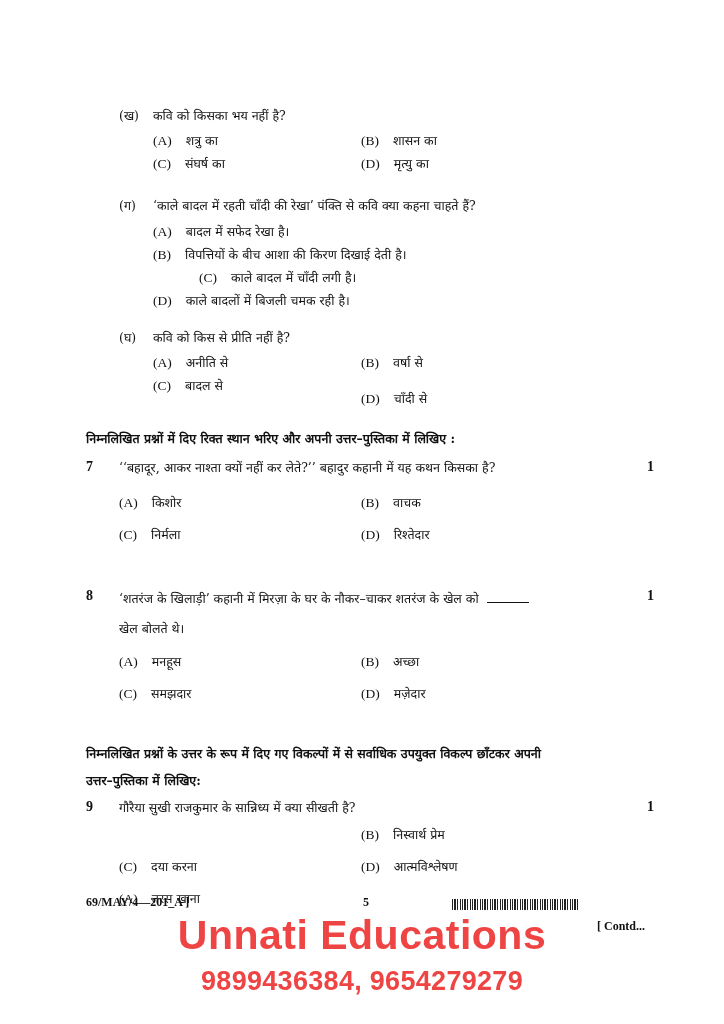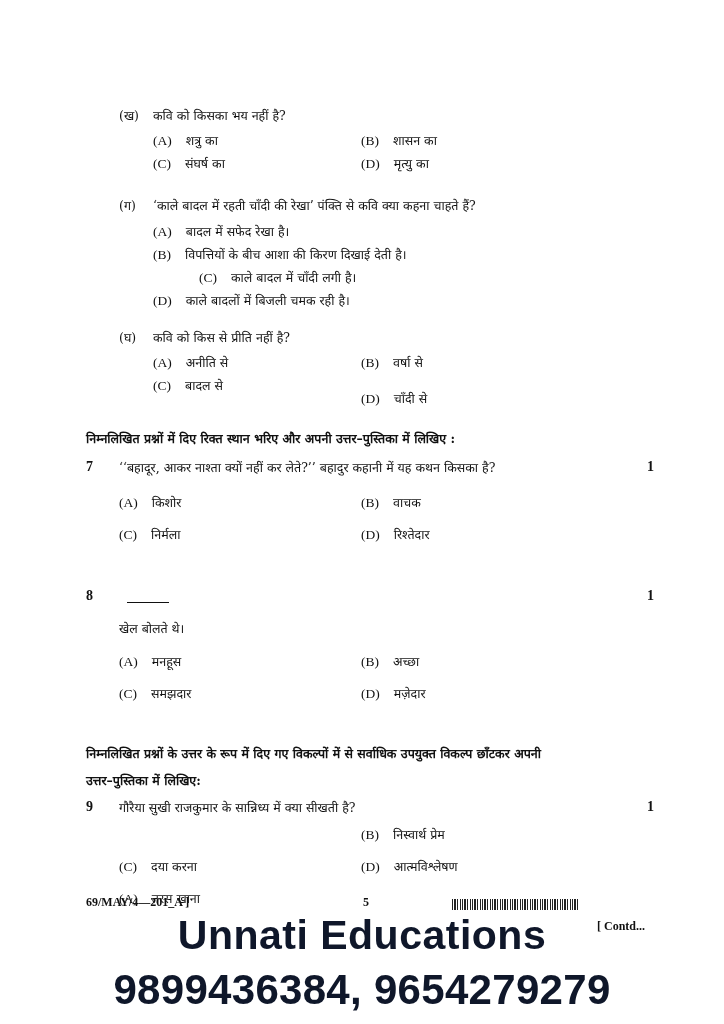--- a/index.html
+++ b/index.html
@@ -19,21 +19,21 @@
   .blank { display: inline-block; width: 42px; border-bottom: 1.2px solid #111; margin-left: 8px; height: 11px; }
   .footer { font-family: "Liberation Serif", serif; font-weight: bold; font-size: 12px; }
   .barcode {
     display: inline-block; height: 11px; width: 128px;
     background: repeating-linear-gradient(90deg,
       #222 0 1px, #fff 1px 2px, #222 2px 4px, #fff 4px 5px,
       #222 5px 6px, #fff 6px 8px, #222 8px 9px, #fff 9px 10px);
   }
   .watermark {
     font-family: "Liberation Sans", "DejaVu Sans", sans-serif;
-    font-weight: bold; color: #0f172a; text-align: center;
+    font-weight: bold; color: #ef4444; text-align: center;
     left: 0; width: 724px;
   }
 </style>
 </head>
 <body>
 
 <div>
   <span class="abs sub-label" style="left:119px; top:107px;">(ख)</span>
   <span class="abs txt" style="left:153px; top:107px;">कवि को किसका भय नहीं है?</span>
   <div class="abs" style="left:153px; top:130px;"><span class="opt-letter">(A)</span><span class="opt-text">शत्रु का</span></div>
@@ -68,21 +68,21 @@
   <span class="abs marks" style="left:647px; top:459px;">1</span>
   <div class="abs" style="left:119px; top:492px;"><span class="opt-letter">(A)</span><span class="opt-text">किशोर</span></div>
   <div class="abs" style="left:361px; top:492px;"><span class="opt-letter">(B)</span><span class="opt-text">वाचक</span></div>
   <div class="abs" style="left:119px; top:524px;"><span class="opt-letter">(C)</span><span class="opt-text">निर्मला</span></div>
   <div class="abs" style="left:361px; top:524px;"><span class="opt-letter">(D)</span><span class="opt-text">रिश्तेदार</span></div>
 </div>
 
 <div>
   <span class="abs qnum" style="left:86px; top:588px;">8</span>
   <div class="abs" style="left:119px; top:588px;">
-    <span class="blank"></span>
+    <span class="txt">‘शतरंज के खिलाड़ी’ कहानी में मिरज़ा के घर के नौकर–चाकर शतरंज के खेल को</span><span class="blank"></span>
   </div>
   <span class="abs marks" style="left:647px; top:588px;">1</span>
   <span class="abs txt" style="left:119px; top:620px;">खेल बोलते थे।</span>
   <div class="abs" style="left:119px; top:651px;"><span class="opt-letter">(A)</span><span class="opt-text">मनहूस</span></div>
   <div class="abs" style="left:361px; top:651px;"><span class="opt-letter">(B)</span><span class="opt-text">अच्छा</span></div>
   <div class="abs" style="left:119px; top:683px;"><span class="opt-letter">(C)</span><span class="opt-text">समझदार</span></div>
   <div class="abs" style="left:361px; top:683px;"><span class="opt-letter">(D)</span><span class="opt-text">मज़ेदार</span></div>
 </div>
 
 <span class="abs instr" style="left:86px; top:745px;">निम्नलिखित प्रश्नों के उत्तर के रूप में दिए गए विकल्पों में से सर्वाधिक उपयुक्त विकल्प छाँटकर अपनी</span>
@@ -100,14 +100,14 @@
 
 <div>
   <span class="abs footer" style="left:86px; top:895px;">69/MAY/4—201_A ]</span>
   <span class="abs footer" style="left:363px; top:895px;">5</span>
   <span class="abs barcode" style="left:452px; top:899px;"></span>
   <span class="abs footer" style="left:597px; top:895px;margin-top:24px;">[ Contd...</span>
 </div>
 
 <div>
   <div class="abs watermark" style="top:912px; font-size:41px; letter-spacing:0.5px;">Unnati Educations</div>
-  <div class="abs watermark" style="top:966px; font-size:42px; letter-spacing:0.3px;">9899436384, 9654279279</div>
+  <div class="abs watermark" style="top:966px; font-size:27px; letter-spacing:0.3px;">9899436384, 9654279279</div>
 </div>
 
 </body></html>

